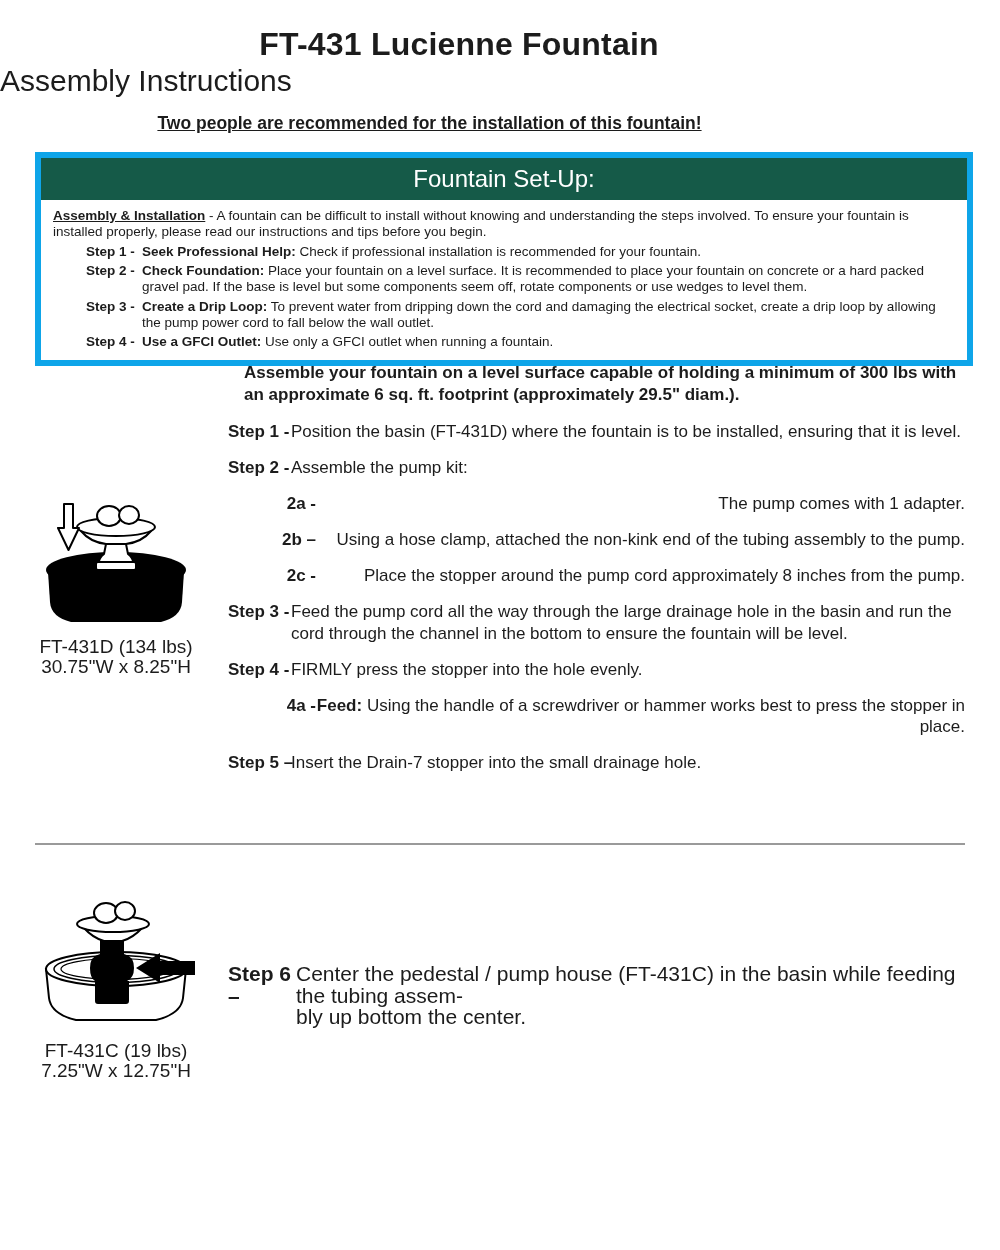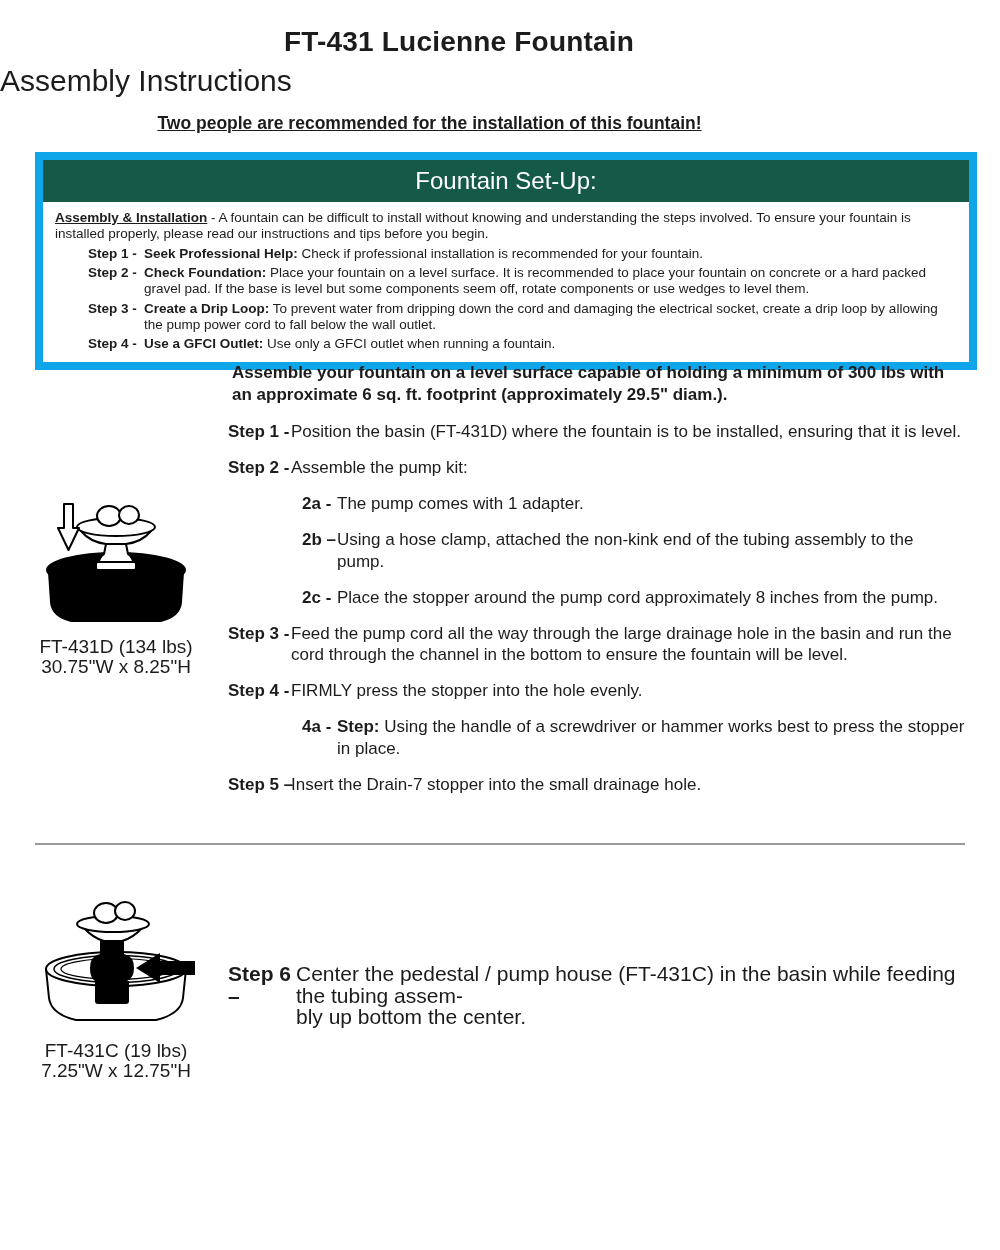--- a/index.html
+++ b/index.html
@@ -3,57 +3,57 @@
 <meta charset="utf-8">
 <style>
   html,body{margin:0;padding:0;background:#ffffff;}
   body{
     width:1000px;height:1250px;position:relative;
     font-family:"Liberation Sans", sans-serif;color:#1c1c1c;
     -webkit-font-smoothing:antialiased;
   }
   .page-title{
     position:absolute;top:26px;left:0;width:918px;text-align:center;
-    font-size:28px;font-weight:bold;letter-spacing:0.2px;
+    font-size:32px;font-weight:bold;letter-spacing:0.2px;
   }
   .page-subtitle{
     position:absolute;top:64px;left:0;width:1000px;text-align:left;
     font-size:30px;font-weight:normal;
   }
   .notice{
     position:absolute;top:113px;left:0;width:859px;text-align:center;
     font-size:17.5px;font-weight:bold;text-decoration:underline;
   }
   .setup-box{
     position:absolute;left:35px;top:152px;width:926px;
-    border:8px solid #0ea5e9;background:#fff;
+    border:6px solid #0ea5e9;background:#fff;
   }
   .setup-banner{
     background:#155a48;color:#ffffff;text-align:center;
     font-size:24px;height:42px;line-height:42px;font-weight:normal;
   }
   .setup-content{
     padding:8px 12px 10px 12px;font-size:13.5px;line-height:16px;
   }
   .setup-intro b{text-decoration:underline;}
   .box-step{
     display:grid;grid-template-columns:56px 1fr;
     margin-left:33px;margin-top:3.5px;
   }
   .box-step .lbl{font-weight:bold;}
   .box-step b{font-weight:bold;}
   .main-col{
     position:absolute;left:228px;top:362px;width:737px;
     font-size:17px;line-height:21.5px;
   }
-  .main-intro{font-weight:bold;margin:0 0 16px 4px;}
+  .main-intro{font-weight:bold;margin:0 0 16px 16px;}
   .main-step{
     display:grid;grid-template-columns:63px 1fr;margin-bottom:14.5px;
   }
-  .main-step.sub{margin-left:74px;grid-template-columns:35px 1fr;}
+  .main-step.sub{margin-left:53px;grid-template-columns:35px 1fr;text-align:right;}
   .main-step .lbl{font-weight:bold;white-space:nowrap;}
   .main-step b{font-weight:bold;}
   .figure{position:absolute;left:30px;width:172px;text-align:center;}
   .figure.f1{top:498px;}
   .figure.f2{top:898px;}
   .fig-caption{font-size:19px;line-height:20px;margin-top:6px;color:#1c1c1c;}
   .divider{
     position:absolute;left:35px;top:843px;width:930px;height:0;
     border-top:2px solid #9a9a9a;
   }
@@ -122,21 +122,21 @@
   <div class="main-step">
     <span class="lbl">Step 3 -</span>
     <span>Feed the pump cord all the way through the large drainage hole in the basin and run the cord through the channel in the bottom to ensure the fountain will be level.</span>
   </div>
   <div class="main-step">
     <span class="lbl">Step 4 -</span>
     <span>FIRMLY press the stopper into the hole evenly.</span>
   </div>
   <div class="main-step sub">
     <span class="lbl">4a -</span>
-    <span><b>Step:</b> <span>Using the handle of a screwdriver or hammer works best to press the stopper in place.</span></span>
+    <span><b>Feed:</b> <span>Using the handle of a screwdriver or hammer works best to press the stopper in place.</span></span>
   </div>
   <div class="main-step">
     <span class="lbl">Step 5 –</span>
     <span>Insert the Drain-7 stopper into the small drainage hole.</span>
   </div>
 </div>
 
 <div class="figure f1">
   <svg width="172" height="133" viewBox="0 0 172 133">
 

